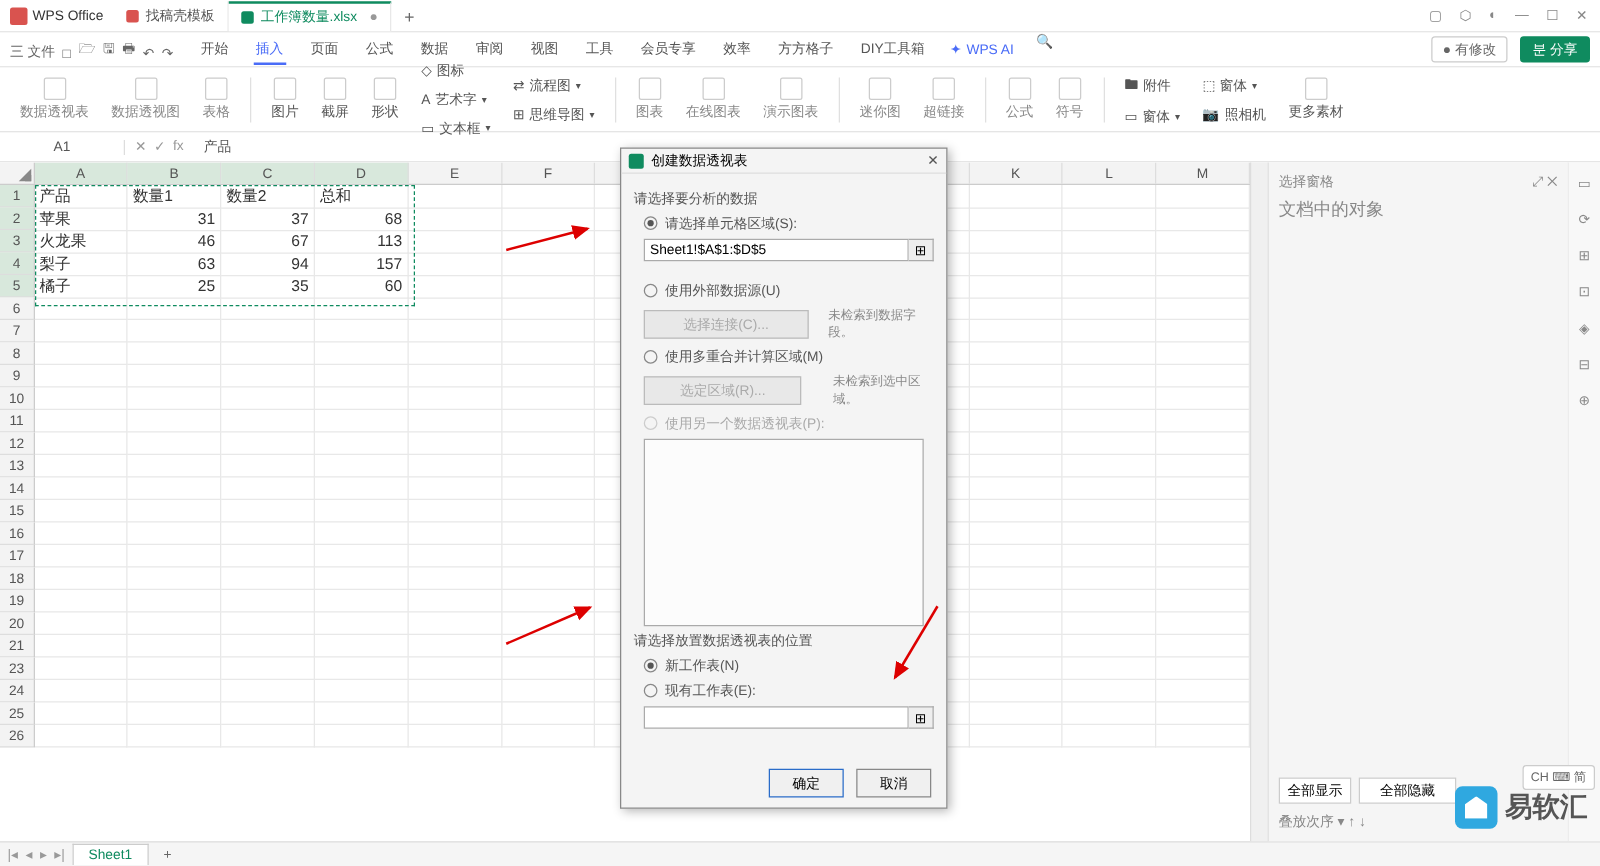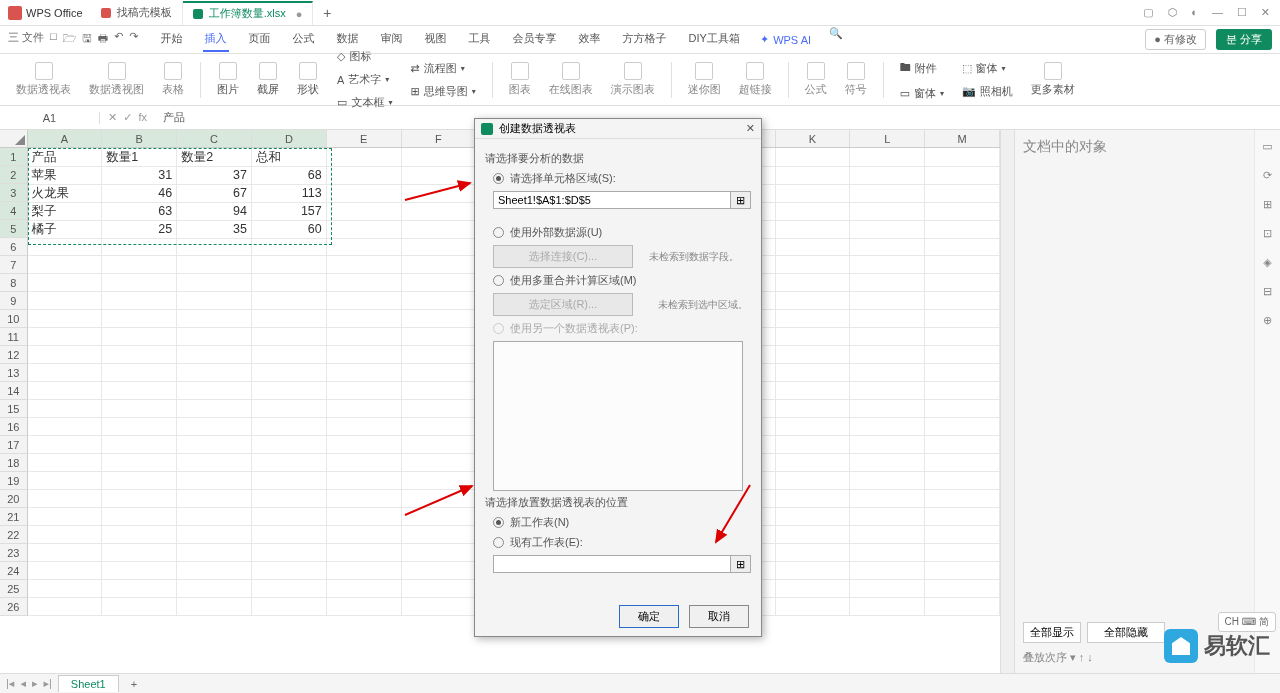--- a/index.html
+++ b/index.html
@@ -10,21 +10,21 @@
 .tab{height:24px;padding:0 10px;display:flex;align-items:center;gap:6px;border-right:1px solid #e8e8e8;color:#555;cursor:pointer}
 .tab.active{background:#fff;border-top:2px solid #0f8b5f;color:#0f8b5f}
 .tab-icon{width:12px;height:12px;background:#d9534f;border-radius:2px}
 .tab-icon.green{background:#0f8b5f}
 .tab-icon.sm{width:10px;height:10px}
 .tab-close{color:#999;margin-left:4px}
 .tab-add{padding:0 10px;color:#666;font-size:14px;cursor:pointer}
 .win-controls{margin-left:auto;display:flex;gap:14px;padding-right:10px;color:#888}
 .win-controls span{cursor:pointer}
 .menubar{height:28px;background:#fff;display:flex;align-items:center;padding:0 8px;border-bottom:1px solid #e0e0e0}
-.menubar-left{display:flex;align-items:flex-start;gap:6px;color:#666}
+.menubar-left{display:flex;align-items:flex-end;gap:6px;color:#666}
 .menu-items{display:flex;gap:18px;margin-left:20px}
 .menu-item{color:#555;cursor:pointer;padding:4px 2px}
 .menu-item.active{color:#4a6cf7;border-bottom:2px solid #4a6cf7}
 .menubar-right{margin-left:auto;display:flex;align-items:center;gap:10px}
 .wps-ai{color:#4a6cf7;display:flex;align-items:center;gap:4px}
 .pending-btn{border:1px solid #ccc;border-radius:3px;padding:2px 8px;color:#666;cursor:pointer}
 .share-btn{background:#0f8b5f;color:#fff;padding:3px 10px;border-radius:3px;cursor:pointer}
 .ribbon{height:52px;background:#fff;display:flex;align-items:center;padding:0 10px;gap:6px;border-bottom:1px solid #ddd}
 .rib-btn{display:flex;flex-direction:column;align-items:center;gap:2px;padding:2px 6px;color:#888;cursor:pointer;min-width:32px}
 .rib-btn .ri{width:18px;height:18px;border:1px solid #ccc;border-radius:2px}
@@ -54,21 +54,21 @@
 .scroll-v{width:14px;background:#f0f0f0;border-left:1px solid #ddd}
 .side-panel{width:240px;background:#f5f5f5;border-left:1px solid #ddd;padding:8px;position:relative}
 .side-head{display:flex;justify-content:space-between;align-items:center;color:#888;padding-bottom:6px}
 .side-sub{color:#888;font-size:14px}
 .side-right-icons{width:26px;background:#f8f8f8;border-left:1px solid #e8e8e8;display:flex;flex-direction:column;align-items:center;gap:16px;padding-top:10px}
 .side-right-icons span{color:#888;cursor:pointer}
 .sheet-tabs{height:20px;background:#f5f5f5;display:flex;align-items:center;border-top:1px solid #ddd;padding:0 6px;gap:6px}
 .sheet-tabs .nav{color:#999;cursor:pointer}
 .sheet-tab{background:#fff;padding:2px 12px;border:1px solid #ccc;border-bottom:none;color:#0f8b5f;font-weight:normal}
 .sheet-add{color:#666;cursor:pointer;padding:0 6px}
-.dialog{position:absolute;left:474px;top:118px;width:288px;background:#f4f4f4;border:1px solid #888;box-shadow:2px 2px 8px rgba(0,0,0,0.3);z-index:20}
+.dialog{position:absolute;left:496px;top:118px;width:262px;background:#f4f4f4;border:1px solid #888;box-shadow:2px 2px 8px rgba(0,0,0,0.3);z-index:20}
 .dlg-title{height:20px;display:flex;align-items:center;padding:0 6px;gap:6px;border-bottom:1px solid #ddd}
 .dlg-title-icon{width:12px;height:12px;background:#0f8b5f;border-radius:2px}
 .dlg-title .x{margin-left:auto;cursor:pointer;color:#555}
 .dlg-body{padding:8px 10px}
 .dlg-sec{color:#555;margin:4px 0}
 .radio-row{display:flex;align-items:center;gap:6px;margin:5px 0 5px 8px;color:#555}
 .radio-row.disabled{color:#aaa}
 .radio{width:11px;height:11px;border:1px solid #888;border-radius:50%;display:inline-flex;align-items:center;justify-content:center}
 .radio.checked::after{content:'';width:5px;height:5px;background:#555;border-radius:50%}
 .range-input{display:flex;margin-left:8px;margin-bottom:16px}
@@ -589,36 +589,20 @@
           <div class="cell"></div>
           <div class="cell"></div>
           <div class="cell"></div>
           <div class="cell"></div>
           <div class="cell"></div>
           <div class="cell"></div>
           <div class="cell"></div>
           <div class="cell"></div>
         </div>
         <div class="row">
-          <div class="row-h">22</div>
-          <div class="cell"></div>
-          <div class="cell"></div>
-          <div class="cell"></div>
-          <div class="cell"></div>
-          <div class="cell"></div>
-          <div class="cell"></div>
-          <div class="cell"></div>
-          <div class="cell"></div>
-          <div class="cell"></div>
-          <div class="cell"></div>
-          <div class="cell"></div>
-          <div class="cell"></div>
-          <div class="cell"></div>
-        </div>
-        <div class="row">
           <div class="row-h">23</div>
           <div class="cell"></div>
           <div class="cell"></div>
           <div class="cell"></div>
           <div class="cell"></div>
           <div class="cell"></div>
           <div class="cell"></div>
           <div class="cell"></div>
           <div class="cell"></div>
           <div class="cell"></div>
@@ -673,20 +657,24 @@
           <div class="cell"></div>
           <div class="cell"></div>
           <div class="cell"></div>
           <div class="cell"></div>
         </div>
       </div>
     <div class="marquee" style="left:28px;top:18px;width:304px;height:97px"></div>
   </div>
   <div class="scroll-v"></div>
   <div class="side-panel">
+    <div class="side-head">
+      <span>选择窗格</span>
+      <span><span>⤢</span> <span>✕</span></span>
+    </div>
     <div class="side-sub">文档中的对象</div>
     <div class="zoom-bottom" style="position:absolute;bottom:8px;left:8px;right:8px;display:flex;justify-content:space-between">
       <span><span>叠放次序</span> ▾ ↑ ↓</span>
     </div>
     <div style="position:absolute;bottom:30px;left:8px;right:8px;display:flex;gap:6px">
       <span style="border:1px solid #ccc;padding:2px 6px;background:#fff">全部显示</span>
       <span style="border:1px solid #ccc;padding:2px 16px;background:#fff">全部隐藏</span>
     </div>
   </div>
   <div class="side-right-icons">

